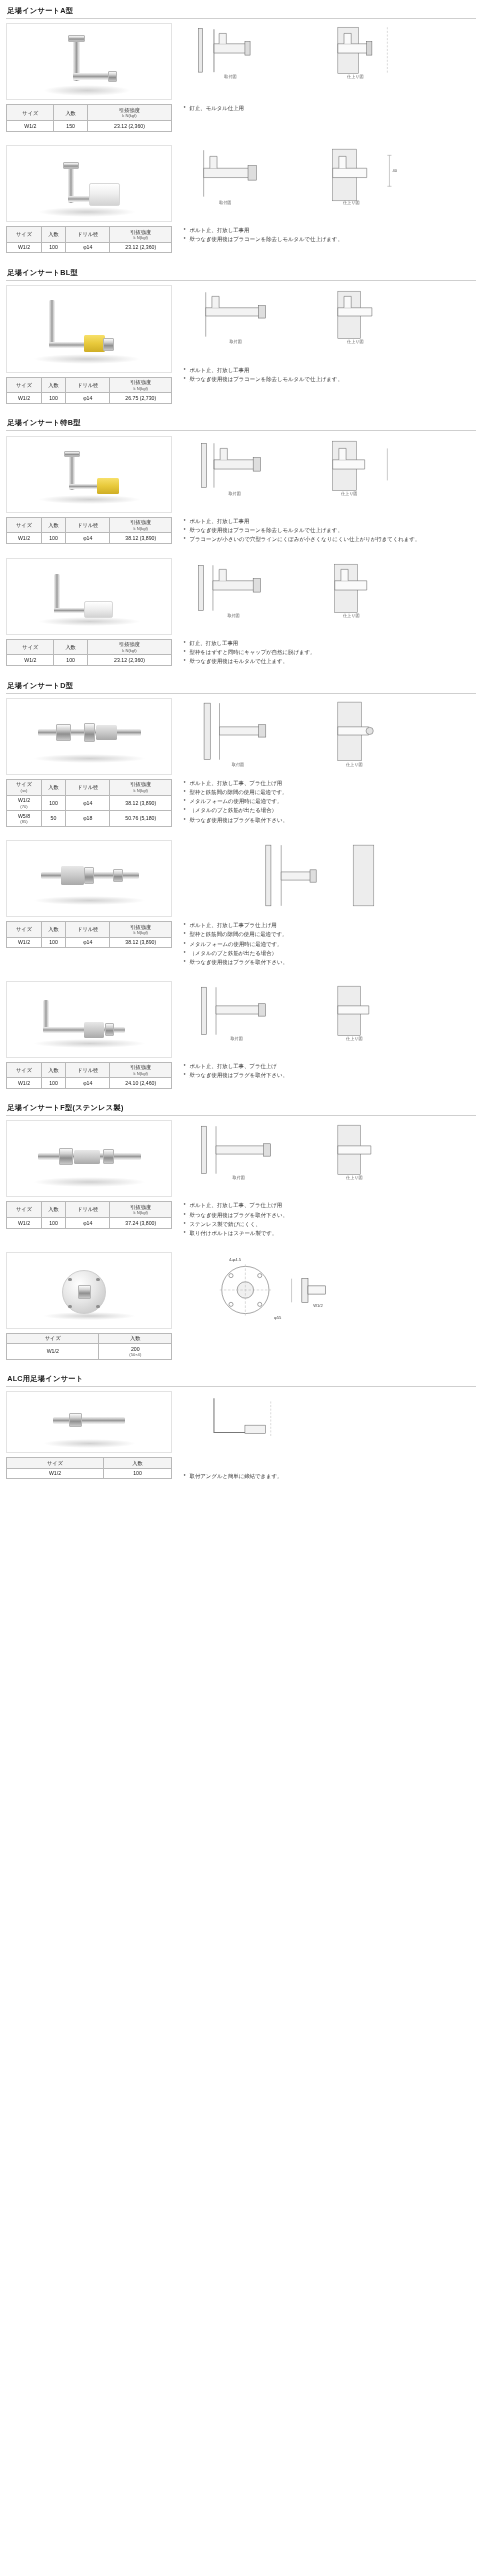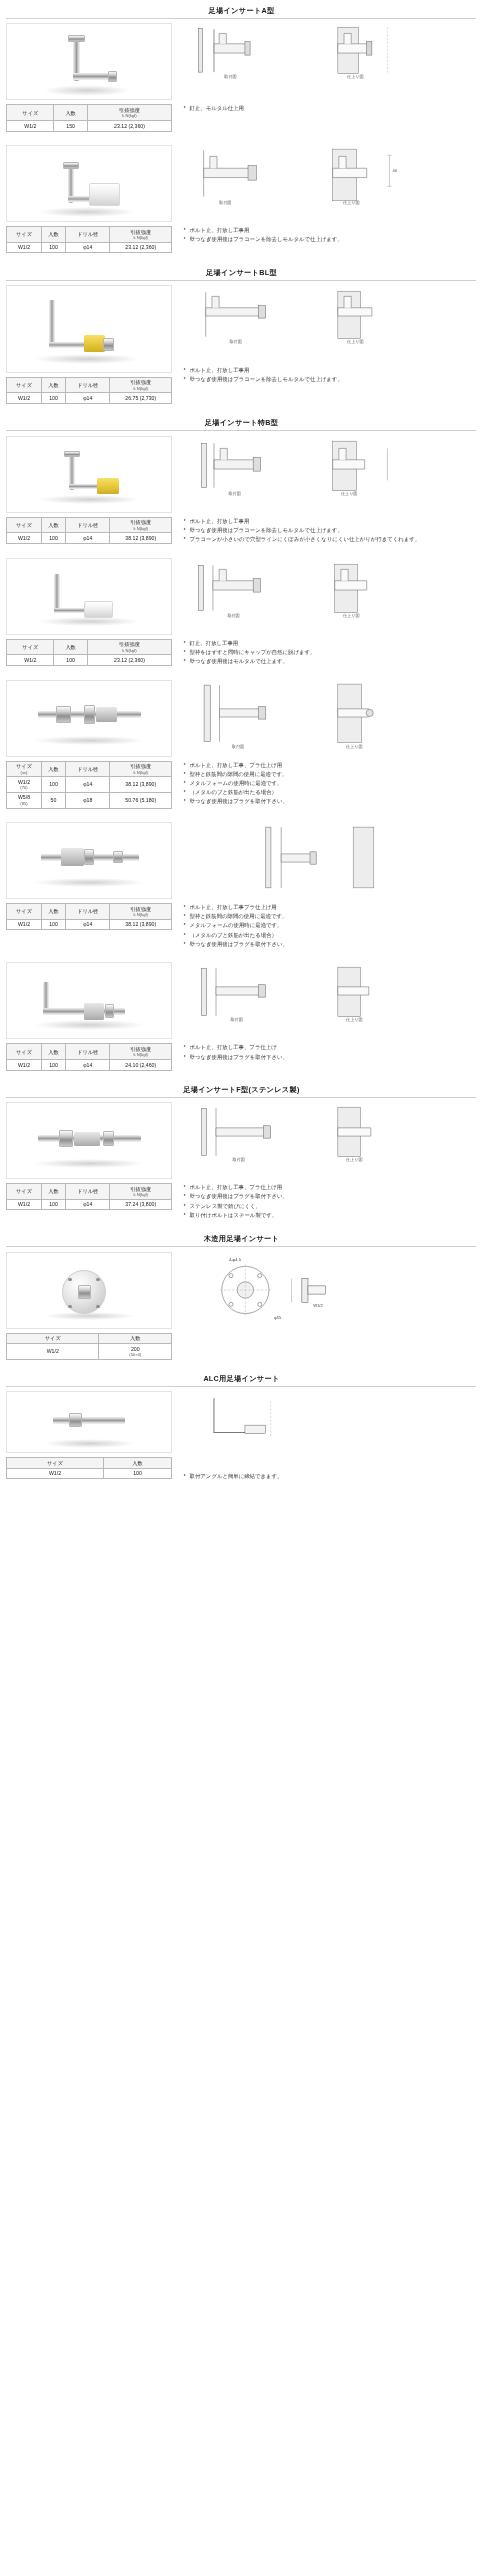--- a/index.html
+++ b/index.html
@@ -15,21 +15,20 @@
   .section { margin-bottom: 13.4px; }
 
   .sec-title {
     font-size: 7.2px;
     font-weight: bold;
     color: #1a1a1a;
     border-bottom: 0.5px solid #cfcfcf;
     padding: 1px 0 2.1px 1px;
     margin-bottom: 4.1px;
     letter-spacing: 0.3px;
-    text-align: center;
   }
 
   .row { display: flex; align-items: flex-start; }
 
   .col-left { width: 170px; flex: 0 0 170px; }
   .col-right { flex: 1 1 auto; padding-left: 7.2px; }
 
   
   .photo {
     width: 166px;
@@ -423,20 +422,21 @@
         <ul class="notes">
           <li>釘止、打放し工事用</li>
           <li>型枠をはずすと同時にキャップが自然に脱げます。</li>
           <li>壁つなぎ使用後はモルタルで仕上ます。</li>
         </ul>
       </div>
     </div>
   </div>
 
   <div class="section">
+    <div class="sec-title">足場インサートD型</div>
     <div class="row">
       <div class="col-left">
         <div class="photo">
           <div class="photo-inner">
             <div class="mshape shadow-ell" style="left:26px;top:55px;width:113px;height:9.3px;"></div>
             <div class="mshape metal-h" style="left:31px;top:30px;width:103px;height:7.2px;"></div>
             <div class="mshape nut" style="left:49px;top:25px;width:14.4px;height:17.5px;"></div>
             <div class="mshape nut" style="left:77px;top:24px;width:11.3px;height:19.6px;"></div>
             <div class="mshape plastic-grey" style="left:89px;top:26px;width:20.6px;height:15.5px;"></div>
           </div>
@@ -650,21 +650,20 @@
           <li>ボルト止、打放し工事、プラ仕上げ用</li>
           <li>壁つなぎ使用後はプラグを取付下さい。</li>
           <li>ステンレス製で錆びにくく、</li>
           <li>取り付けボルトはスチール製です。</li>
         </ul>
       </div>
     </div>
   </div>
 
   <div class="section">
-    <div class="sec-title">木造用足場インサート</div>
     <div class="row">
       <div class="col-left">
         <div class="photo">
           <div class="photo-inner">
             <div class="mshape shadow-ell" style="left:36px;top:59px;width:93px;height:8.2px;"></div>
             <div class="mshape flange-disc" style="left:55px;top:17.5px;width:44px;height:44px;"></div>
             <div class="mshape hole" style="left:61px;top:25px;width:3.6px;height:3.6px;"></div>
             <div class="mshape hole" style="left:89px;top:25px;width:3.6px;height:3.6px;"></div>
             <div class="mshape hole" style="left:61px;top:52px;width:3.6px;height:3.6px;"></div>
             <div class="mshape hole" style="left:89px;top:52px;width:3.6px;height:3.6px;"></div>

